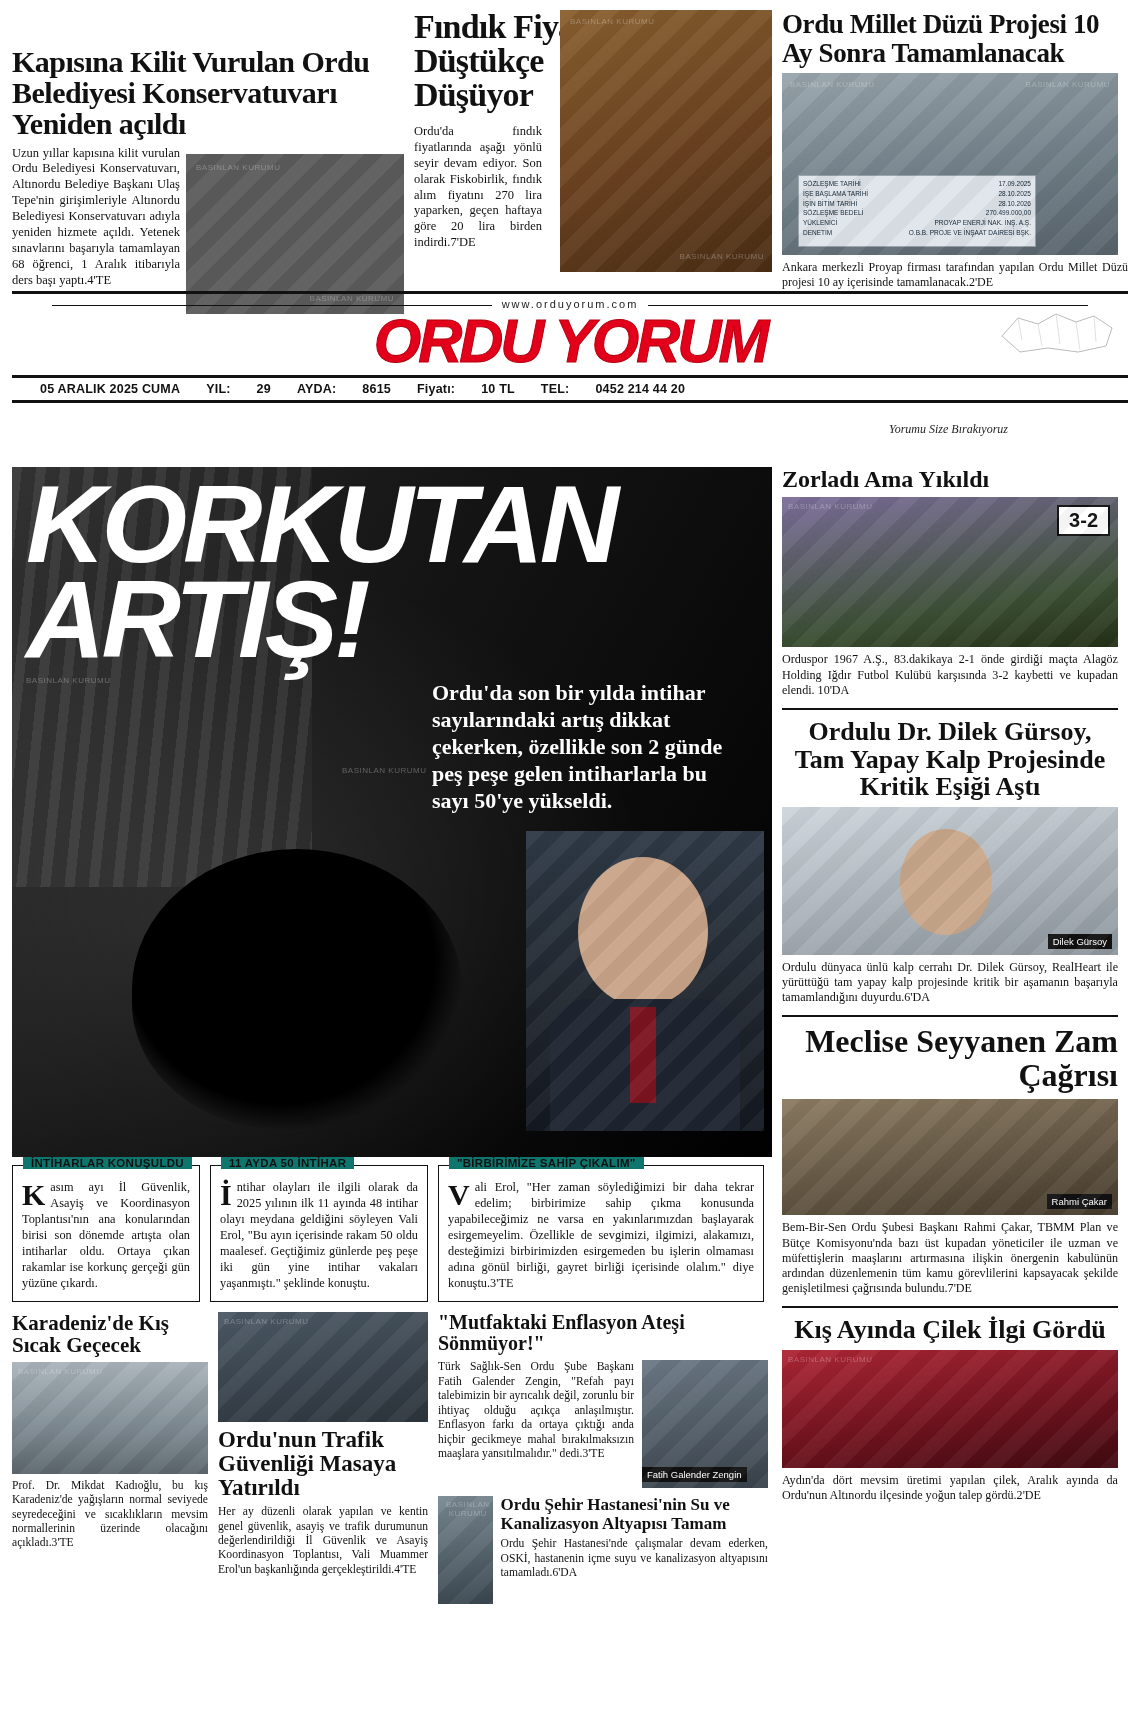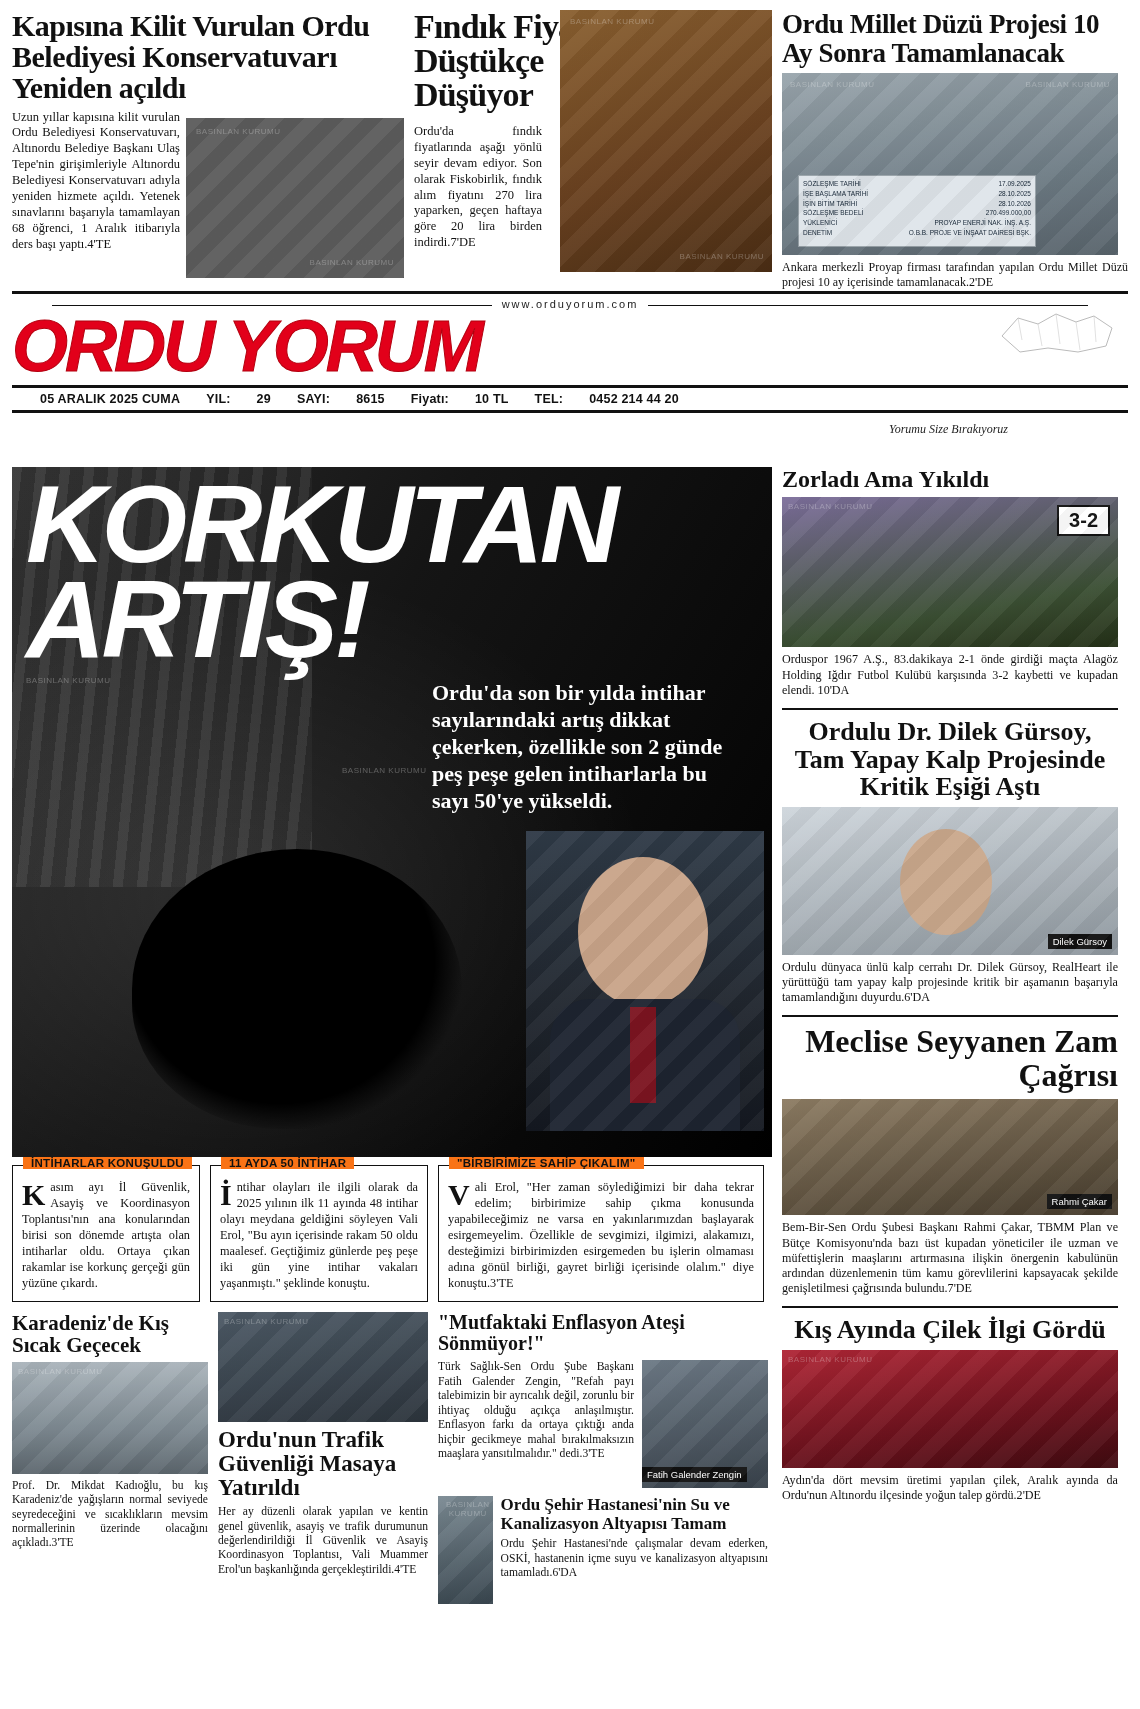--- a/index.html
+++ b/index.html
@@ -19,21 +19,21 @@
     position: absolute; inset: 0;
     background:
       repeating-linear-gradient(135deg, rgba(255,255,255,.045) 0 14px, rgba(0,0,0,.045) 14px 28px);
   }
   .wm { position: absolute; color: rgba(255,255,255,.28); font-size: 8px; letter-spacing: .5px;
         font-family: "Liberation Sans", sans-serif; line-height: 1.1; text-align: center; pointer-events: none;}
 
   
   .topstrip { display: flex; gap: 10px; height: 275px; }
   .top-left { width: 760px; display: flex; gap: 10px; }
-  .tl-col1 { width: 392px; position: relative; }
+  .tl-col1 { width: 392px; position: relative; margin-top: 36px; }
   .tl-col1 h1 {
     font-family: "Liberation Serif", serif;
     font-weight: bold; font-size: 30px; line-height: 1.04; letter-spacing: -0.5px;
   }
   .tl-col1 .lead { font-size: 12.5px; line-height: 1.27; margin-top: 6px; width: 168px; text-align: justify; }
   .tl-col1 .ph { position: absolute; right: 0; top: 108px; width: 218px; height: 160px; }
 
   .tl-col2 { width: 358px; position: relative; }
   .tl-col2 h1 { font-weight: bold; font-size: 34px; line-height: 1.0; letter-spacing: -0.8px; width: 210px;}
   .tl-col2 .lead { font-size: 12.5px; line-height: 1.27; margin-top: 12px; width: 128px; text-align: justify; }
@@ -45,22 +45,22 @@
   .top-right .ph { width: 336px; height: 182px; margin-top: 6px;
                    background: linear-gradient(170deg,#9aa6ad,#6f7d86 60%,#58636b); }
   .top-right .lead { font-size: 12px; line-height: 1.25; margin-top: 5px; text-align: justify; }
 
   
   .masthead { margin-top: 6px; position: relative; height: 168px; border-top: 3px solid #111; }
   .url { text-align: center; font-family: "Liberation Sans", sans-serif; font-size: 11px;
          letter-spacing: 2px; padding-top: 4px; color:#222; position: relative; }
   .url span { background:#fff; padding: 0 10px; position: relative; z-index:2;}
   .url::before { content:""; position:absolute; left: 40px; right: 40px; top: 11px; border-top: 1px solid #111; }
-  .logo { font-family: "Liberation Sans", sans-serif; font-weight: bold;
-          font-size: 72px; color: #e2001a; letter-spacing: -3px; line-height: .96;
+  .logo { text-align: center; font-family: "Liberation Sans", sans-serif; font-weight: bold;
+          font-size: 61px; color: #e2001a; letter-spacing: -3px; line-height: .96;
           font-style: italic; margin-top: 2px; -webkit-text-stroke: 1px #b3000f;}
   .slogan { position: absolute; right: 120px; bottom: 22px; font-family: "Liberation Serif", serif;
             font-style: italic; font-size: 12px; color: #222; margin-left: 28px; }
   .infobar { border-top: 3px solid #111; border-bottom: 3px solid #111; margin-top: 4px;
              display:flex; align-items:center; gap: 26px; padding: 4px 28px; font-family:"Liberation Sans", sans-serif;
              font-size: 12.5px; font-weight: bold; letter-spacing: .2px;}
   .infobar .lbl { color:#111; }
   .infobar .val { font-weight: bold; }
   .map-deco { position:absolute; right: 10px; top: 12px; width: 120px; height: 50px; opacity: .5;}
 
@@ -87,21 +87,21 @@
     padding: 10px 0 0 14px;
   }
   .hero .kicker { position: relative; z-index:3; color:#fff; width: 310px; margin: 14px 0 0 420px;
     font-family:"Liberation Serif", serif; font-size: 22px; line-height: 1.22; font-weight: 600; }
   .portrait { position:absolute; right: 8px; bottom: 26px; width: 238px; height: 300px; z-index: 4;
     background: linear-gradient(180deg,#2f3a47 0%,#20262e 58%,#141820 100%); }
 
   
   .trio { display:flex; gap: 10px; margin-top: 8px; }
   .trio .box { border: 1px solid #111; padding: 8px 9px 9px; position: relative; }
-  .trio .box .tag { position: absolute; top: -9px; left: 10px; background:#f97316; padding: 0 8px;
+  .trio .box .tag { position: absolute; top: -9px; left: 10px; background:#0f766e; padding: 0 8px;
     font-family:"Liberation Sans", sans-serif; font-weight: bold; font-size: 11.5px; letter-spacing: .3px;}
   .trio .box p { font-size: 12.3px; line-height: 1.3; text-align: justify; margin-top: 6px;}
   .trio .box p::first-letter { float:left; font-size: 30px; line-height: .82; font-weight: bold; padding: 3px 5px 0 0; }
   .b1 { width: 188px; } .b2 { width: 218px; } .b3 { width: 326px; }
 
   
   .botleft { display:flex; gap: 10px; margin-top: 10px; }
   .bl1 { width: 196px; }
   .bl1 h2 { font-weight:bold; font-size: 21px; line-height: 1.05; }
   .bl1 .ph { width: 196px; height: 112px; margin-top: 6px; background: linear-gradient(180deg,#aab4bb,#7e8a92 60%,#5d676e);}
@@ -213,21 +213,21 @@
     <svg class="map-deco" viewBox="0 0 120 50">
       <path d="M4 30 L20 12 L40 18 L58 8 L78 16 L96 10 L114 22 L108 40 L80 46 L50 42 L22 46 Z" fill="none" stroke="#777" stroke-width="1"></path>
       <path d="M20 12 L24 34 M40 18 L44 40 M58 8 L62 38 M78 16 L82 44 M96 10 L98 36" stroke="#999" stroke-width=".6" fill="none"></path>
     </svg>
     <div class="logo">ORDU YORUM</div>
     <div class="slogan">Yorumu Size Bırakıyoruz</div>
     <div class="infobar">
       <span class="val">05 ARALIK 2025 CUMA</span>
       <span class="lbl">YIL:</span>
       <span class="val">29</span>
-      <span class="lbl">SAYI:</span>
+      <span class="lbl">AYDA:</span>
       <span class="val">8615</span>
       <span class="lbl">Fiyatı:</span>
       <span class="val">10 TL</span>
       <span class="lbl">TEL:</span>
       <span class="val">0452 214 44 20</span>
     </div>
   </div>
 
   <div class="grid">
 

